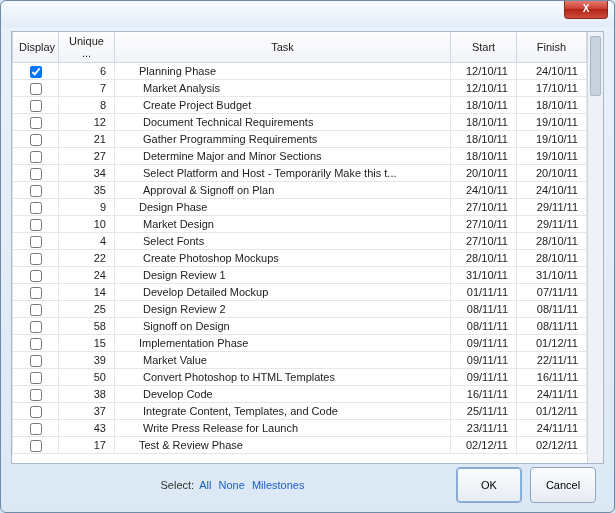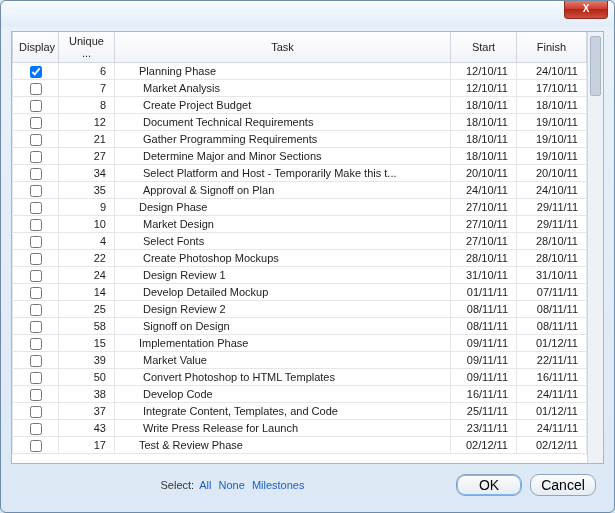--- a/index.html
+++ b/index.html
@@ -128,26 +128,26 @@
     color: #333;
   }
   .select-area .links a {
     color: #1a5fc7;
     text-decoration: none;
     margin: 0 2px;
     cursor: pointer;
   }
   .btn {
     min-width: 66px;
-    height: 22px;
+    height: 36px;
     margin-left: 8px;
     background: linear-gradient(#fbfcfe, #e6ecf3);
     border: 1px solid #8fa5bd;
-    border-radius: 9px;
-    font-size: 14px;
+    border-radius: 4px;
+    font-size: 11px;
     cursor: pointer;
   }
   .btn.primary {
     box-shadow: 0 0 0 1px #7eb6ef inset;
   }
 </style>
 </head>
 <body>
 
 <div class="window">

